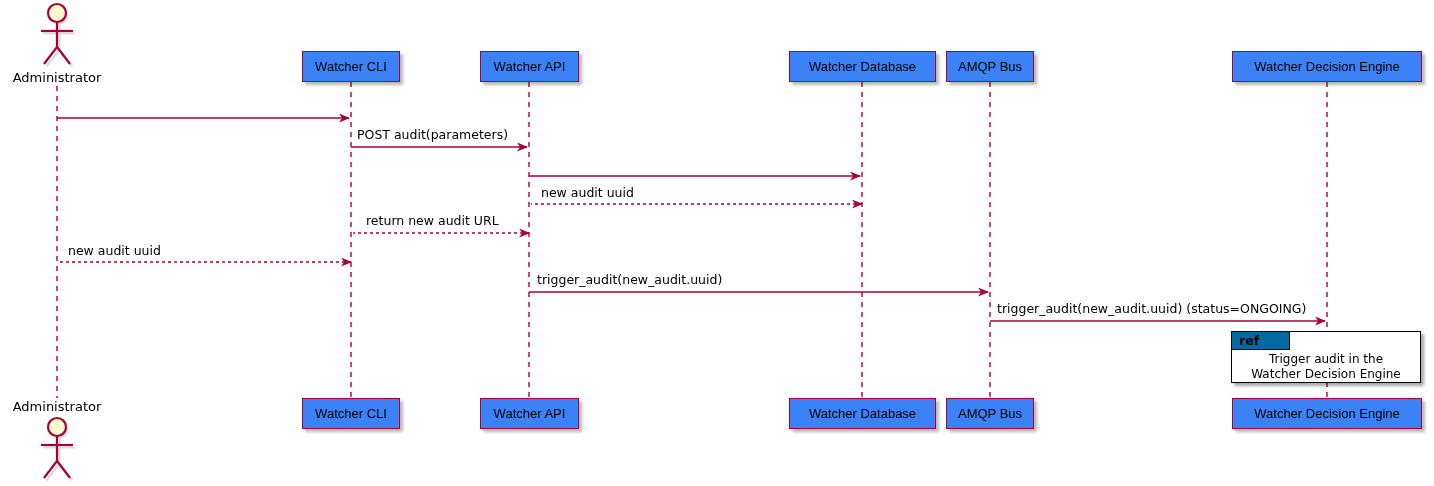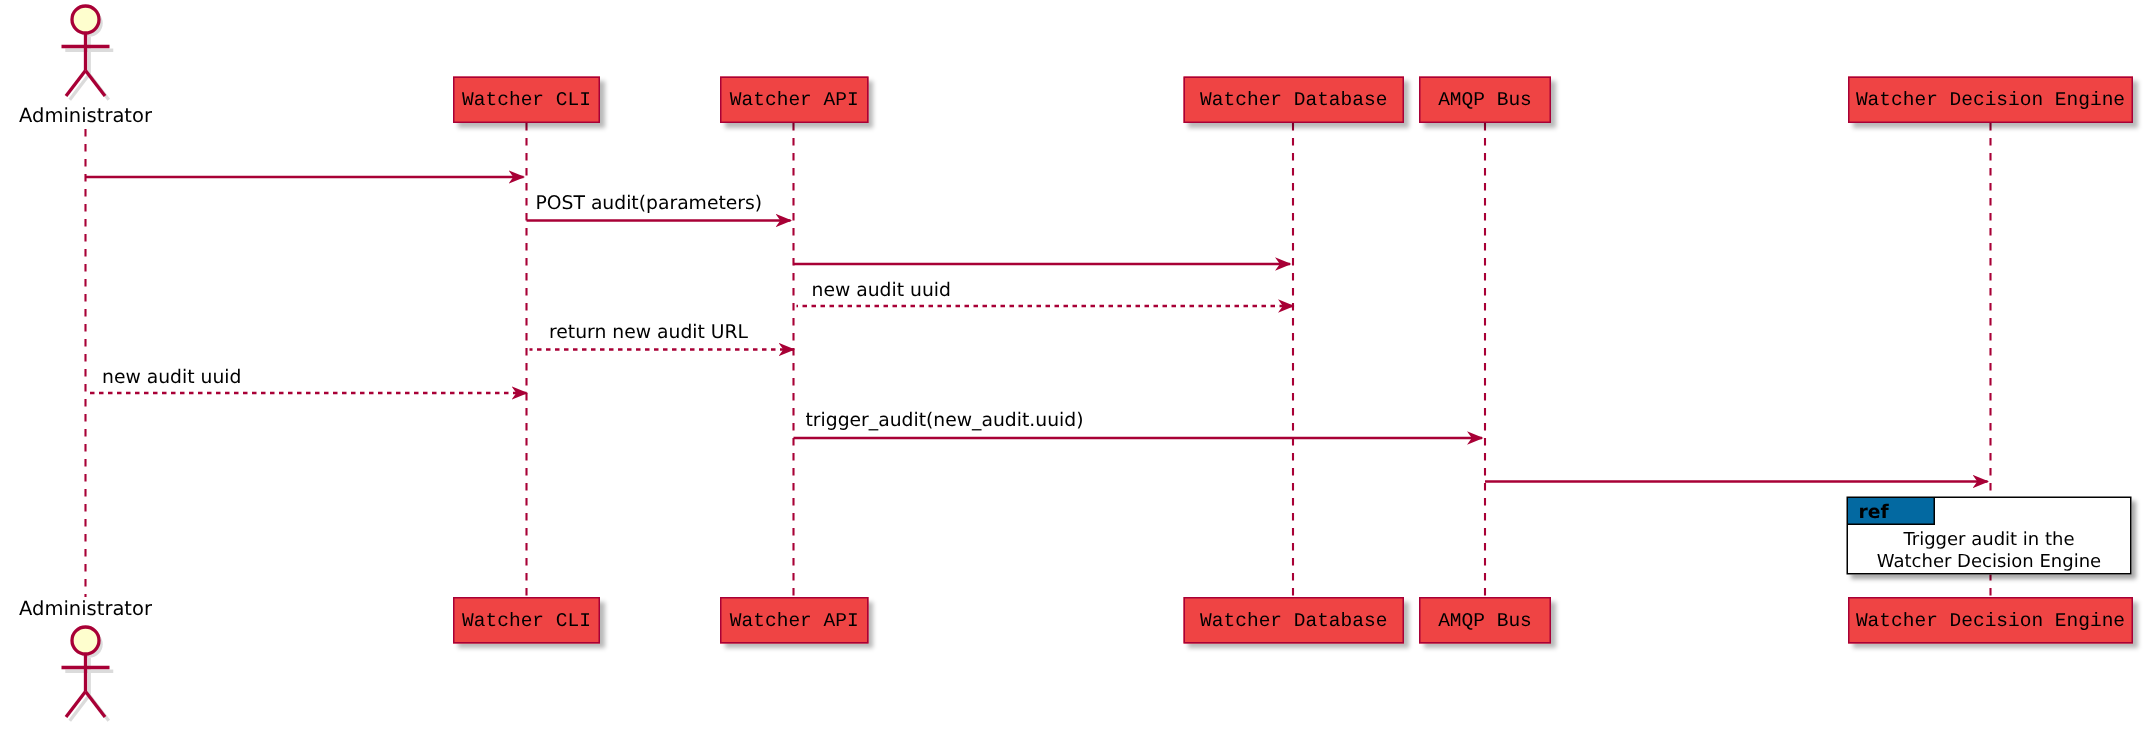--- a/index.html
+++ b/index.html
@@ -22,27 +22,27 @@
     position: absolute;
     left: 0;
     top: 0;
     width: 1434px;
     height: 486px;
   }
   
   .participant {
     position: absolute;
     box-sizing: border-box;
-    background: #ef4444;
+    background: #3b82f6;
     border: 1.5px solid #A80036;
     box-shadow: 3px 3px 3px rgba(0,0,0,0.28);
     display: flex;
     align-items: center;
     justify-content: center;
-    font-family: Liberation Mono, monospace;
+    font-family: Liberation Sans, sans-serif;
     font-size: 13px;
     color: #000000;
     white-space: nowrap;
     line-height: 1;
   }
   .actor-label {
     position: absolute;
     font-family: "DejaVu Sans", sans-serif;
     font-size: 13px;
     color: #000000;
@@ -194,20 +194,21 @@
   </div>
   <div class="participant" style="left:1232px; top:398px; width:190px; height:31px;">
     <span>Watcher Decision Engine</span>
   </div>
 
   <div class="msg-label" style="left:357px; top:129px;">POST audit(parameters)</div>
   <div class="msg-label" style="left:541px; top:187px;">new audit uuid</div>
   <div class="msg-label" style="left:366px; top:215px;">return new audit URL</div>
   <div class="msg-label" style="left:68px; top:245px;">new audit uuid</div>
   <div class="msg-label" style="left:537px; top:274px;">trigger_audit(new_audit.uuid)</div>
+  <div class="msg-label" style="left:997px; top:303px;">trigger_audit(new_audit.uuid) (status=ONGOING)</div>
 
   <div class="ref-box" style="left:1231px; top:331px; width:190px; height:52px;">
     <div class="ref-tab" style="width:58px;">
       <span>ref</span>
     </div>
     <div class="ref-body">Trigger audit in the
 Watcher Decision Engine</div>
   </div>
 
 </div>

